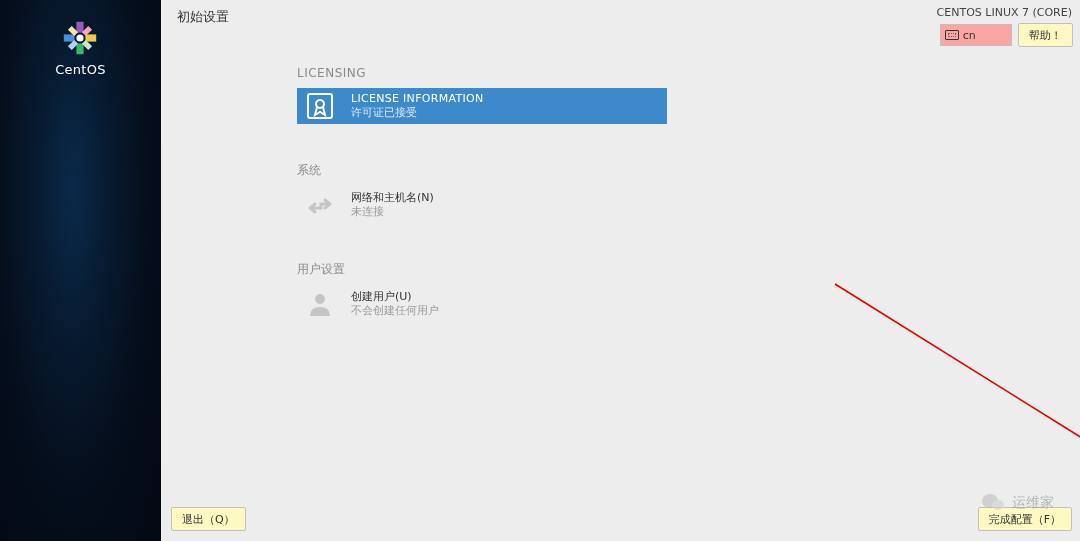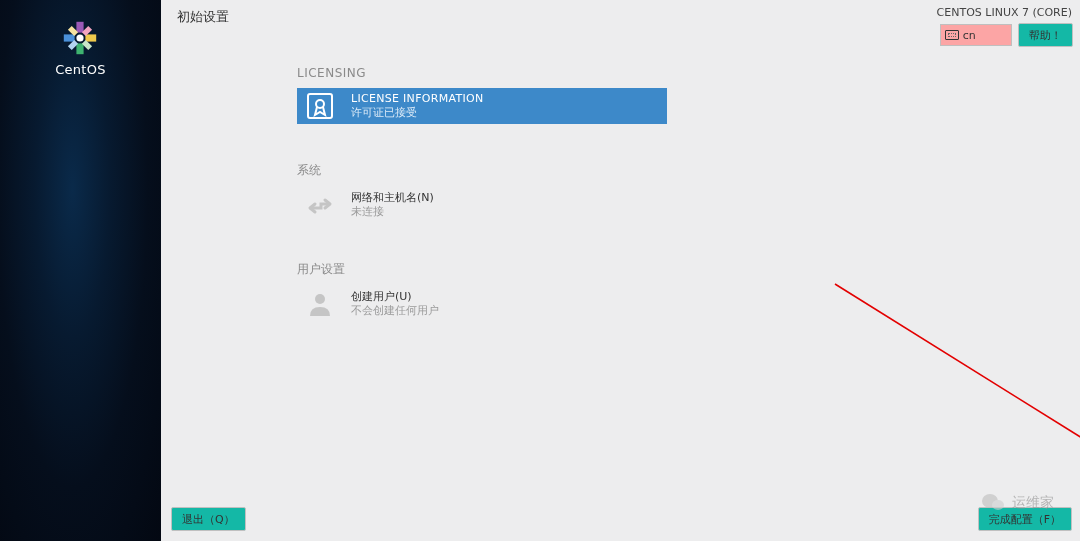--- a/index.html
+++ b/index.html
@@ -56,21 +56,21 @@
       display: flex;
       align-items: center;
       padding: 0 4px;
       gap: 4px;
       font-size: 11px;
       color: #333;
     }
     .kbd-ico { width: 14px; height: 10px; border: 1px solid #333; border-radius: 1px; position: relative; }
     .kbd-ico::after { content:""; position:absolute; left:2px; right:2px; top:2px; bottom:2px; border:1px dotted #666; }
     .btn {
-      background: #14b8a6;
+      background: #fef9c3;
       border: 1px solid #c0c0c0;
       height: 24px;
       padding: 0 10px;
       font-size: 11px;
       color: #333;
       display: flex;
       align-items: center;
       cursor: pointer;
       border-radius: 2px;
     }

